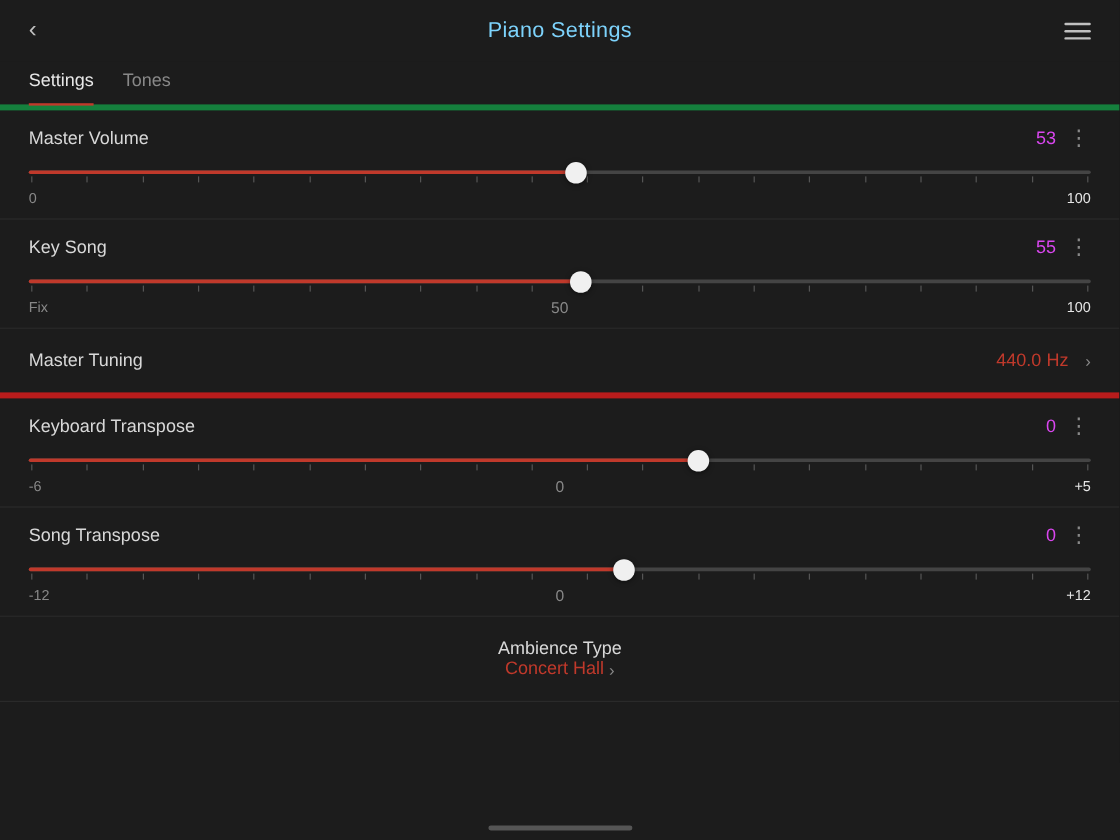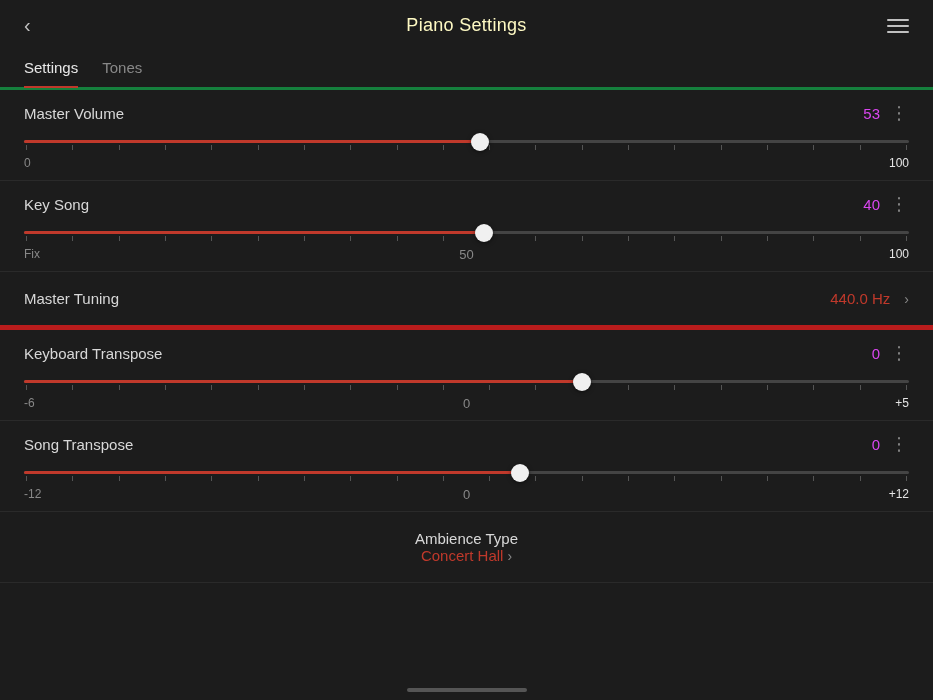--- a/index.html
+++ b/index.html
@@ -33,21 +33,21 @@
     .header-back {
       color: #c0c0c0;
       font-size: 20px;
       cursor: pointer;
       width: 30px;
     }
 
     .header-title {
       font-size: 18px;
       font-weight: 400;
-      color: #fef9c3;
+      color: #7dd3fc;
       letter-spacing: 0.3px;
     }
 
     .header-menu {
       color: #c0c0c0;
       font-size: 18px;
       cursor: pointer;
       display: flex;
       flex-direction: column;
       gap: 4px;
@@ -59,21 +59,21 @@
       width: 22px;
       height: 2px;
       background: #c0c0c0;
       border-radius: 1px;
     }
 
     
     .tabs {
       display: flex;
       padding: 0 24px;
-      border-bottom: 3px solid #15803d;
+      border-bottom: 5px solid #15803d;
       gap: 24px;
     }
 
     .tab {
       padding: 8px 0 10px;
       font-size: 15px;
       cursor: pointer;
       color: #888;
       border-bottom: 2px solid transparent;
       margin-bottom: -1px;
@@ -317,21 +317,21 @@
           <span class="slider-label-left">0</span>
           <span class="slider-label-right">100</span>
         </div>
       </div>
     </div>
 
     <div class="setting-row">
       <div class="setting-header">
         <span class="setting-label">Key Song</span>
         <div class="setting-value-group">
-          <span class="setting-value">40</span>
+          <span class="setting-value">55</span>
           <span class="setting-dots">⋮</span>
         </div>
       </div>
       <div class="slider-container">
         <div class="slider-track">
           <div class="slider-fill" style="width: 52%"></div>
           <div class="slider-thumb" style="left: 52%"></div>
         </div>
         <div class="tick-marks">
           <div class="tick"></div>

